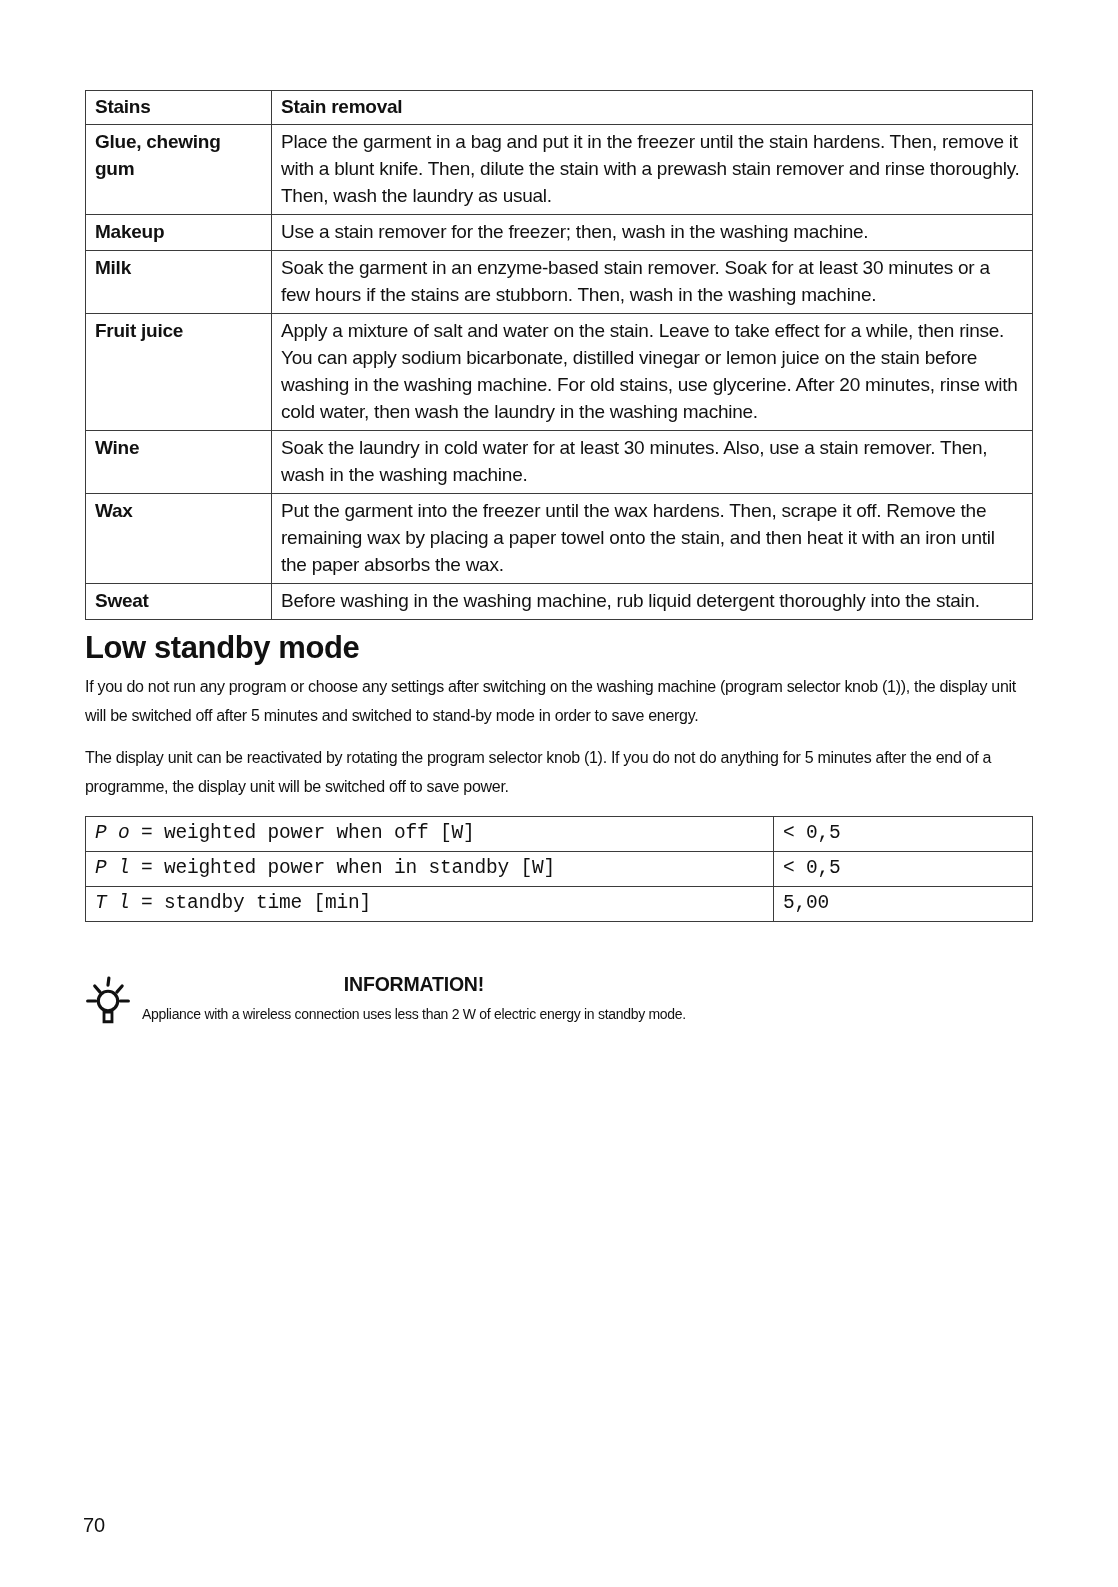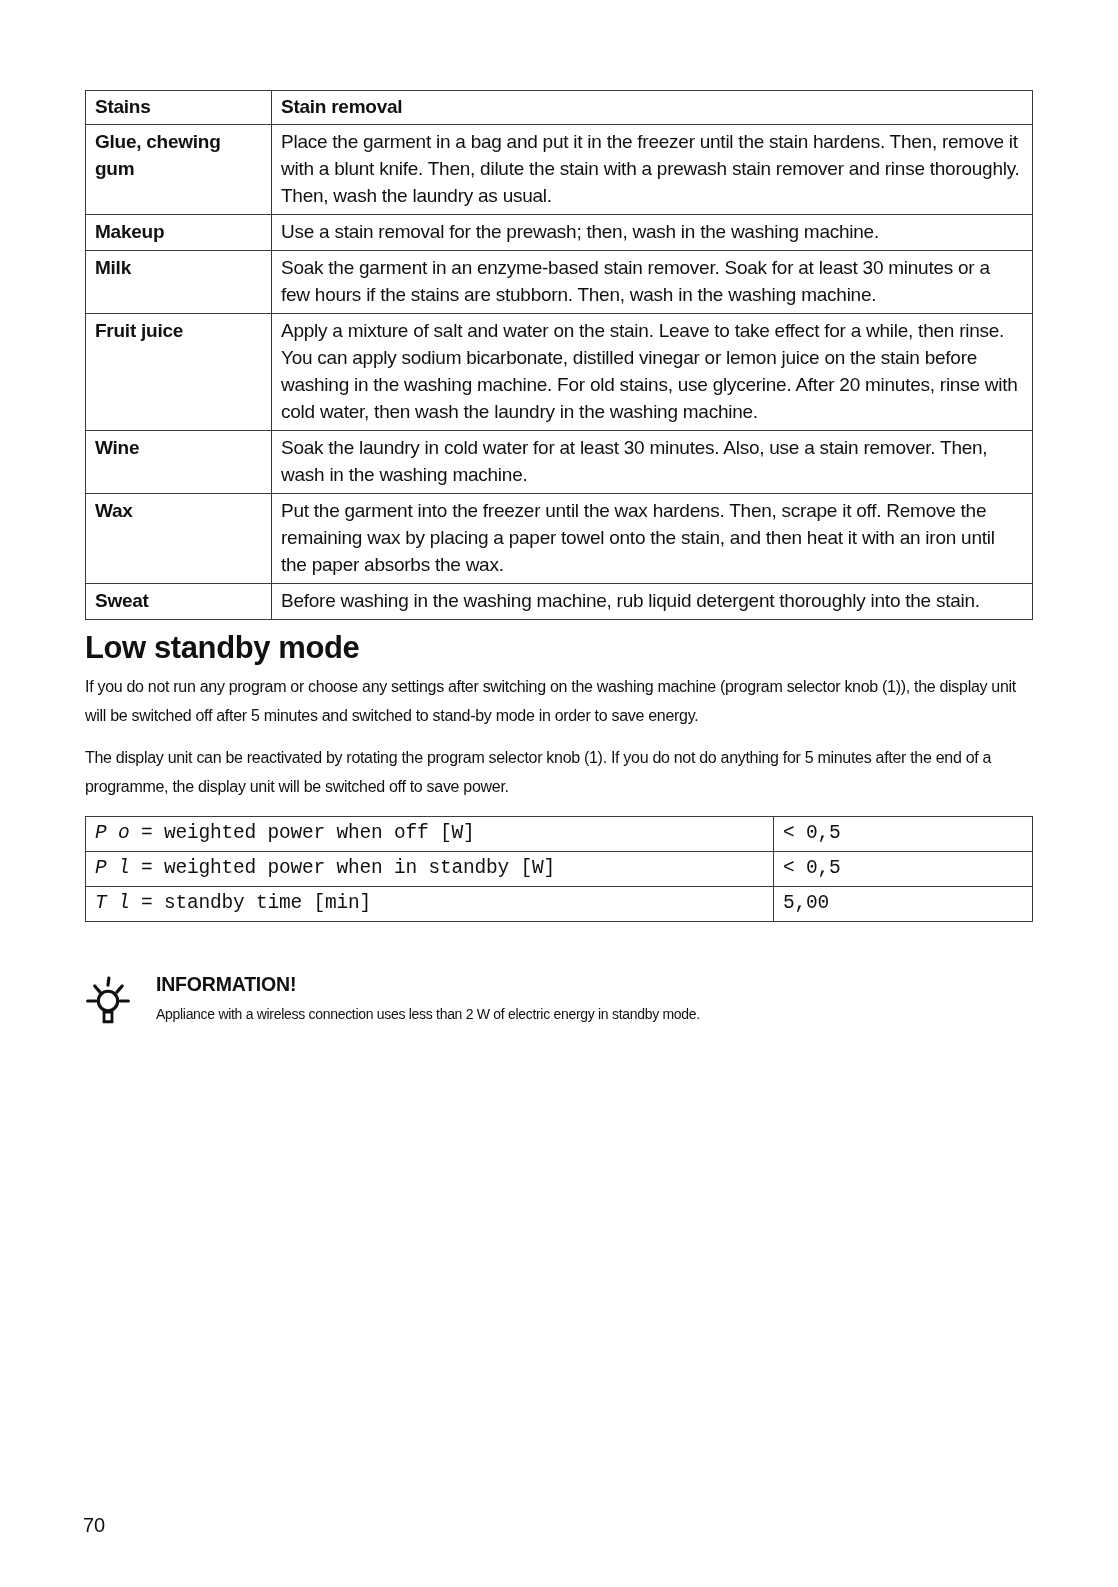--- a/index.html
+++ b/index.html
@@ -98,21 +98,21 @@
     margin-top: 49px;
     display: flex;
     align-items: flex-start;
   }
   .info-icon {
     width: 46px;
     height: 56px;
     flex: 0 0 auto;
     margin-top: 2px;
   }
-  .info-text { margin-left: 25px; }
+  .info-text { margin-left: 11px; text-align: center; }
   .info-title {
     font-size: 19.5px;
     font-weight: bold;
     line-height: 26px;
     letter-spacing: -0.2px;
   }
   .info-body {
     font-size: 14px;
     line-height: 28px;
     letter-spacing: -0.3px;
@@ -142,21 +142,21 @@
           <tr>
         <th>Stains</th>
         <th>Stain removal</th>
       </tr>
       <tr>
         <td class="stain-name">Glue, chewing gum</td>
         <td>Place the garment in a bag and put it in the freezer until the stain hardens. Then, remove it with a blunt knife. Then, dilute the stain with a prewash stain remover and rinse thoroughly. Then, wash the laundry as usual.</td>
       </tr>
       <tr>
         <td class="stain-name">Makeup</td>
-        <td>Use a stain removal for the prewash; then, wash in the washing machine.</td>
+        <td>Use a stain remover for the freezer; then, wash in the washing machine.</td>
       </tr>
       <tr>
         <td class="stain-name">Milk</td>
         <td>Soak the garment in an enzyme-based stain remover. Soak for at least 30 minutes or a few hours if the stains are stubborn. Then, wash in the washing machine.</td>
       </tr>
       <tr>
         <td class="stain-name">Fruit juice</td>
         <td>Apply a mixture of salt and water on the stain. Leave to take effect for a while, then rinse. You can apply sodium bicarbonate, distilled vinegar or lemon juice on the stain before washing in the washing machine. For old stains, use glycerine. After 20 minutes, rinse with cold water, then wash the laundry in the washing machine.</td>
       </tr>
       <tr>

